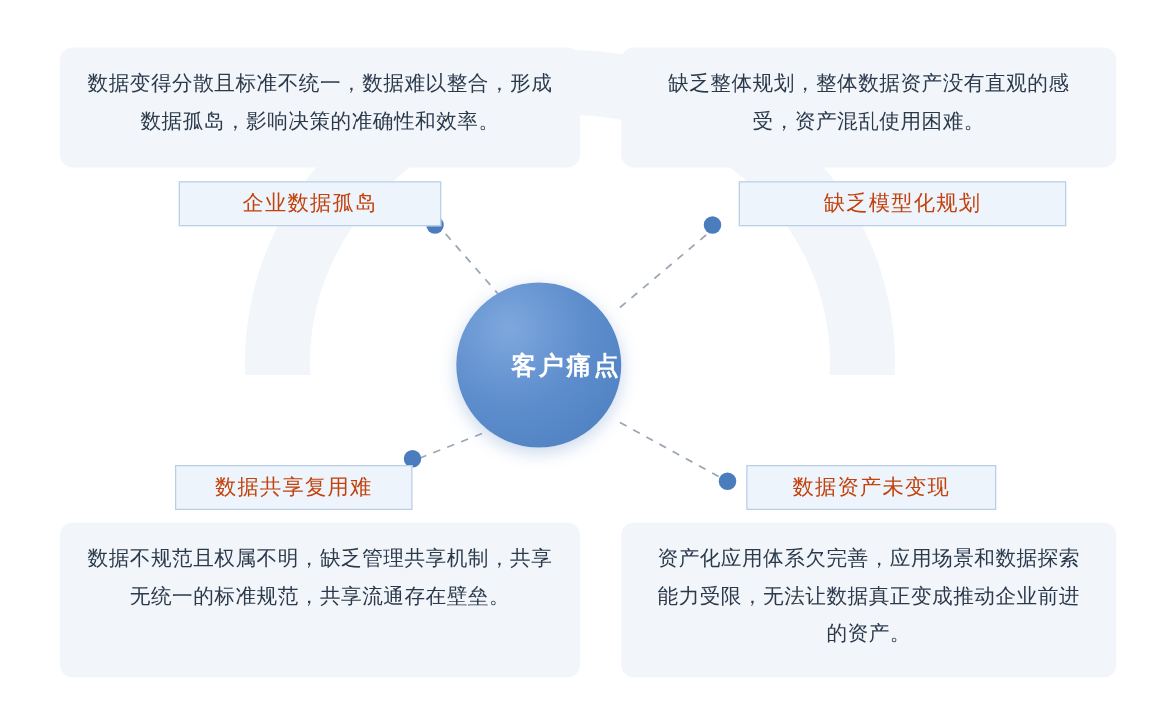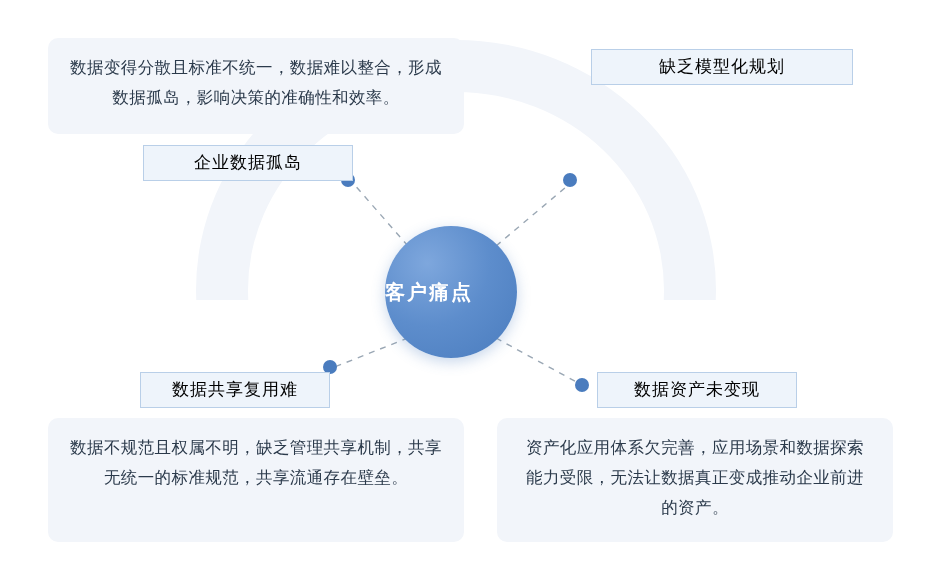--- a/index.html
+++ b/index.html
@@ -47,50 +47,50 @@
     left: 0;
     top: 0;
     width: 937px;
     height: 576px;
     z-index: 2;
   }
 
   
   .hub {
     position: absolute;
-    left: 385px;
+    left: 365px;
     top: 226px;
     width: 132px;
     height: 132px;
     border-radius: 50%;
     background: radial-gradient(circle at 32% 28%, #7ea7dd 0%, #5d8dcc 48%, #4a7cbe 100%);
     box-shadow: 0 4px 14px rgba(74,124,190,0.30);
     z-index: 5;
     display: flex;
     align-items: center;
-    justify-content: flex-start;
+    justify-content: flex-end;
   }
   .hub-label {
     color: #ffffff;
     font-size: 20px;
     font-weight: bold;
     letter-spacing: 2px;
     white-space: nowrap;
   }
 
   
   .node {
     position: absolute;
     z-index: 4;
   }
   .node-title {
     box-sizing: border-box;
     border: 1px solid #b9cfe8;
     background: #eef4fb;
-    color: #000000;
+    color: #c2410c;
     font-size: 17px;
     text-align: center;
     line-height: 34px;
     height: 36px;
     letter-spacing: 1px;
   }
   .node-body {
     box-sizing: border-box;
     background: #f2f5fa;
     border-radius: 10px;
@@ -146,20 +146,21 @@
   <div class="hub">
     <span class="hub-label">客户痛点</span>
   </div>
 
   <div class="node" id="node-tl">
     <div class="node-body">数据变得分散且标准不统一，数据难以整合，形成数据孤岛，影响决策的准确性和效率。</div>
     <div class="node-title">企业数据孤岛</div>
   </div>
 
   <div class="node" id="node-tr">
+    <div class="node-body">缺乏整体规划，整体数据资产没有直观的感受，资产混乱使用困难。</div>
     <div class="node-title">缺乏模型化规划</div>
   </div>
 
   <div class="node" id="node-br">
     <div class="node-title">数据资产未变现</div>
     <div class="node-body">资产化应用体系欠完善，应用场景和数据探索能力受限，无法让数据真正变成推动企业前进的资产。</div>
   </div>
 
   <div class="node" id="node-bl">
     <div class="node-title">数据共享复用难</div>

